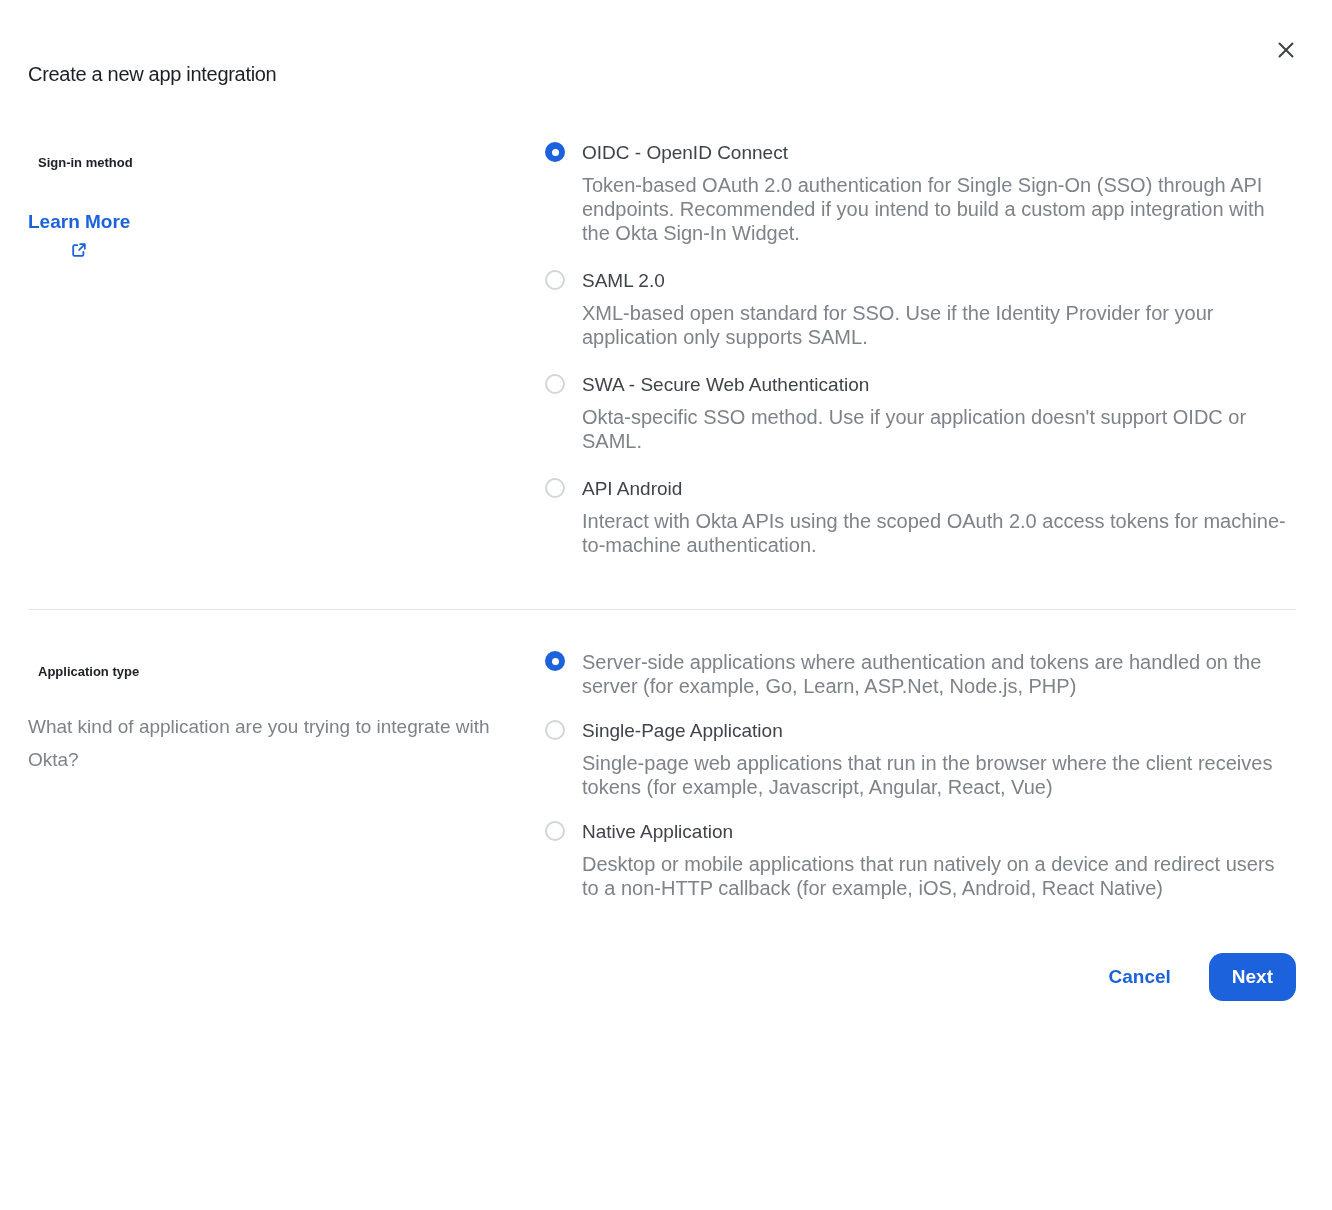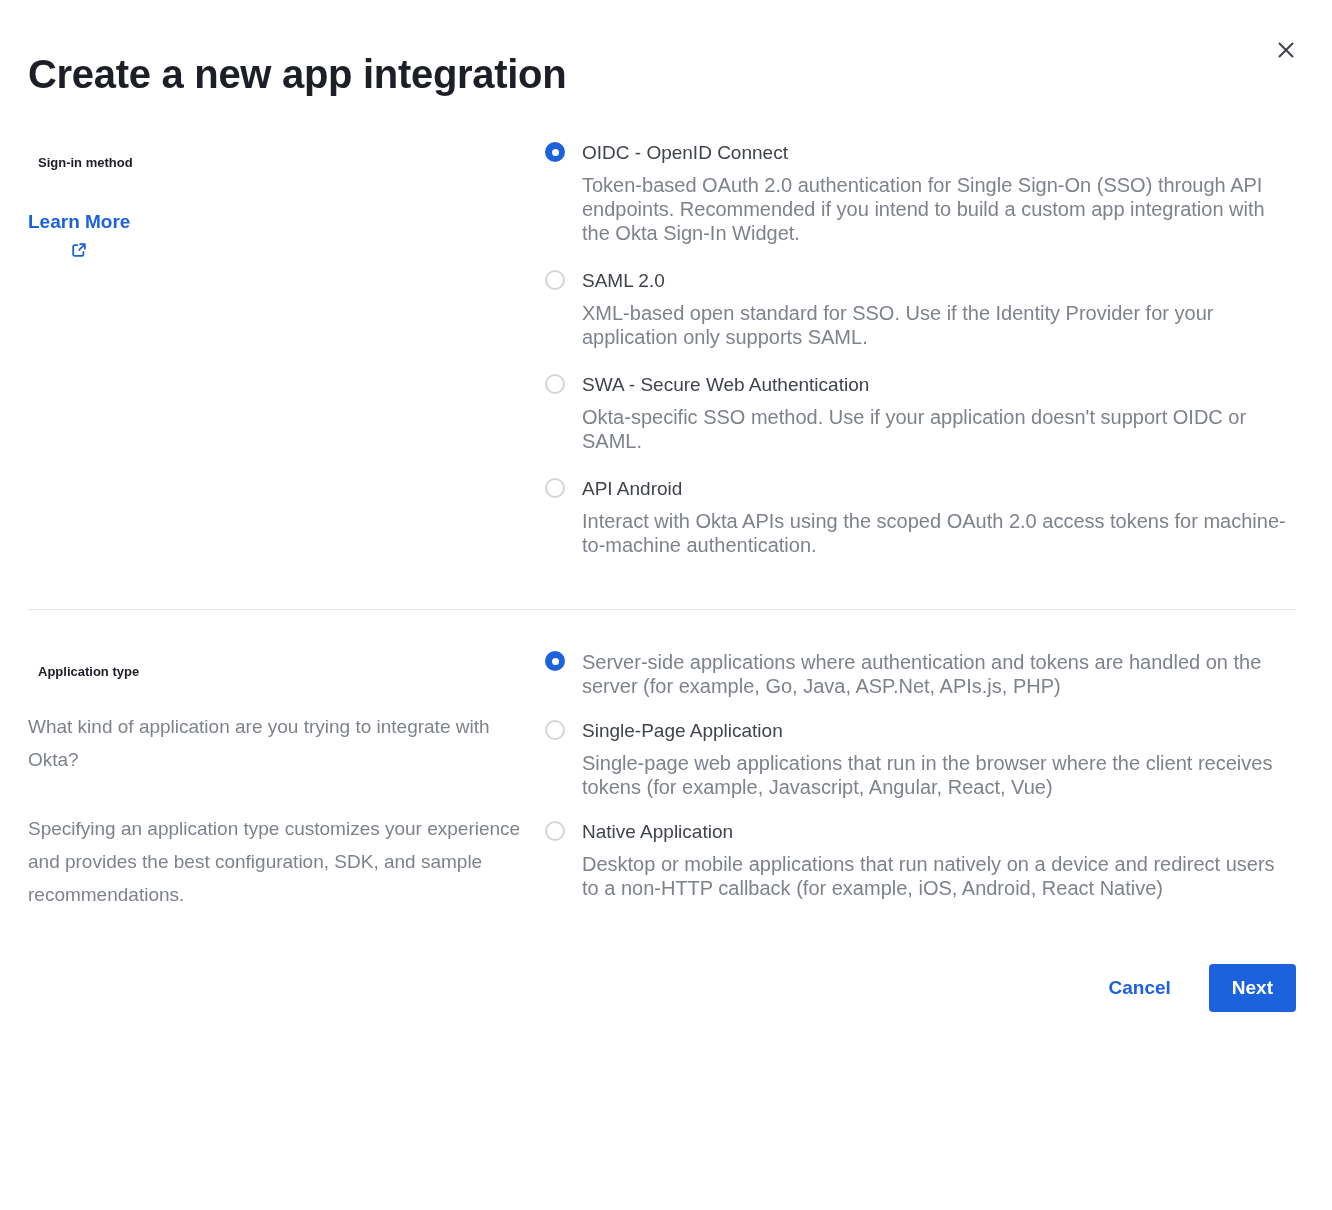--- a/index.html
+++ b/index.html
@@ -16,21 +16,21 @@
     width:1332px;height:1210px;background:#ffffff;position:relative;
     font-family:"Liberation Sans",sans-serif;color:var(--label);
     overflow:hidden;
   }
   .dialog{padding:56px 36px 0 28px;position:relative;width:100%;height:100%}
   .close-btn{
     position:absolute;top:36px;right:32px;width:28px;height:28px;
     background:none;border:0;padding:4px;cursor:pointer;line-height:0;
   }
   h1.title{
-    font-size:40px;font-weight:700;color:var(--heading);
+    font-size:20px;font-weight:400;color:var(--heading);
     margin:0 0 49px 0;letter-spacing:-0.3px;line-height:36px;
   }
   .section{display:flex;align-items:flex-start}
   .col-left{width:517px;flex-shrink:0;padding-right:24px}
   .col-right{flex:1;min-width:0}
   h2.col-heading{font-size:13px;font-weight:700;color:var(--heading);margin:10px;line-height:23px}
   .learn-more{
     display:inline-flex;align-items:center;gap:9px;margin-top:26px;
     color:var(--accent);font-size:19px;font-weight:700;text-decoration:none;cursor:pointer;line-height:23px;flex-direction:column;
   }
@@ -53,21 +53,21 @@
   .divider{border:0;border-top:1px solid var(--divider);margin:52px 0 40px 0}
   .footer{
     display:flex;justify-content:flex-end;align-items:center;gap:38px;
     margin-top:53px;padding-bottom:47px;
   }
   .cancel-link{
     color:var(--accent);font-size:19px;font-weight:700;text-decoration:none;cursor:pointer;
   }
   .next-btn{
     background:var(--accent);color:#ffffff;font-family:inherit;
-    font-size:19px;font-weight:700;border:0;border-radius:4px;
+    font-size:19px;font-weight:700;border:0;border-radius:14px;
     padding:13px 23px;cursor:pointer;line-height:22px;
   }
   .icon-svg{display:block}
 </style>
 </head>
 <body>
 
 <div class="dialog">
 
   <button class="close-btn">
@@ -123,28 +123,27 @@
       </div>
     </div>
   </div>
 
   <hr class="divider">
 
   <div class="section">
     <div class="col-left">
       <h2 class="col-heading">Application type</h2>
       <p class="col-desc">What kind of application are you trying to integrate with Okta?</p>
-      <p class="col-desc">Specifying an application type customizes your experience and provides the best configuration, SDK, and sample recommendations.</p>
     </div>
     <div class="col-right">
       <div class="options compact">
         <div class="option">
           <span class="radio selected"></span>
           <div>
-            <div class="opt-desc">Server-side applications where authentication and tokens are handled on the server (for example, Go, Java, ASP.Net, APIs.js, PHP)</div>
+            <div class="opt-desc">Server-side applications where authentication and tokens are handled on the server (for example, Go, Learn, ASP.Net, Node.js, PHP)</div>
           </div>
         </div>
         <div class="option">
           <span class="radio"></span>
           <div>
             <div class="opt-label">Single-Page Application</div>
             <div class="opt-desc">Single-page web applications that run in the browser where the client receives tokens (for example, Javascript, Angular, React, Vue)</div>
           </div>
         </div>
         <div class="option">

